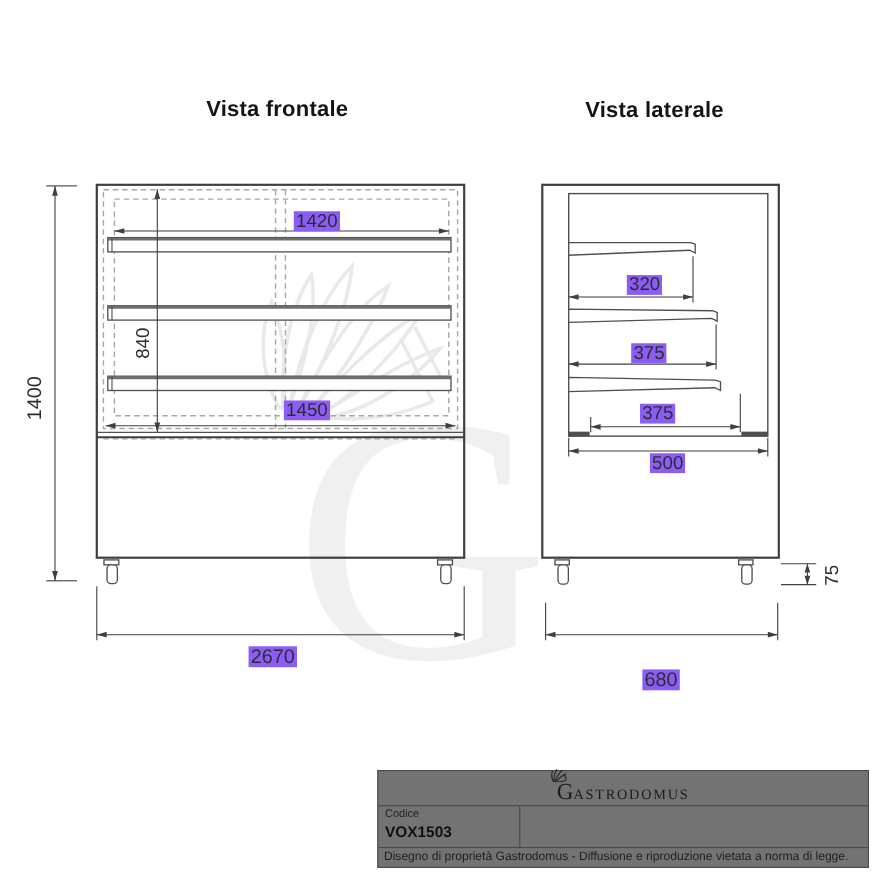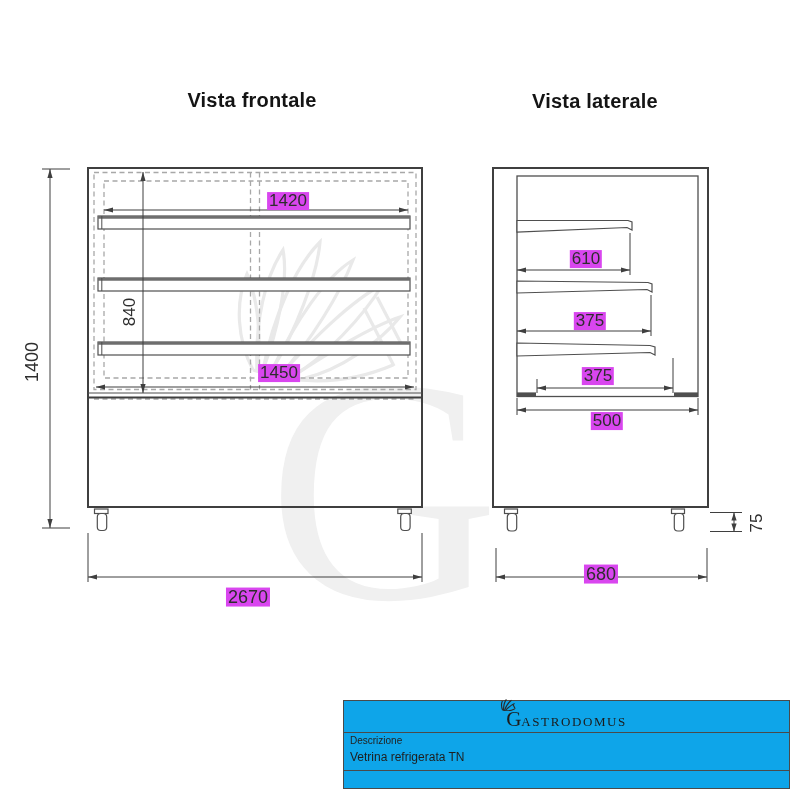--- a/index.html
+++ b/index.html
@@ -2,26 +2,26 @@
 <html><head>
 <meta charset="utf-8">
 <style>
   html,body{margin:0;padding:0;background:#fff;}
   #canvas{position:relative;width:800px;height:800px;background:#ffffff;overflow:hidden;
           font-family:"Liberation Sans",sans-serif;}
   svg.draw{position:absolute;left:0;top:0;}
   .view-title{position:absolute;transform:translate(-50%,-50%);font-weight:bold;
               font-size:20px;color:#141414;white-space:nowrap;letter-spacing:.2px;}
   .dim{position:absolute;transform:translate(-50%,-50%);font-size:17px;color:#2d2d2d;
-       background:#d946ef;padding:0 2px;line-height:1.05;white-space:nowrap;}
+       background:#8b5cf6;padding:0 2px;line-height:1.05;white-space:nowrap;}
   .dim.lg{font-size:18px;}
   .dim.vert{transform:translate(-50%,-50%) rotate(-90deg);background:transparent;}
   
   .tblock{position:absolute;left:343px;top:700px;width:447px;height:89px;box-sizing:border-box;
-          border:1.4px solid #4a4a4a;background:#0ea5e9;color:#1c1c1c;}
+          border:1.4px solid #4a4a4a;background:#737373;color:#1c1c1c;}
   .tb-row1{height:32px;border-bottom:1px solid #4a4a4a;box-sizing:border-box;display:flex;
            align-items:flex-end;justify-content:center;padding-bottom:2px;}
   .logo{position:relative;display:inline-block;font-family:"Liberation Serif",serif;
         color:#1c1c1c;white-space:nowrap;line-height:1;}
   .logo-hat{position:absolute;left:-6px;top:-12px;}
   .logo-g{font-size:21px;}
   .logo-rest{font-size:13px;letter-spacing:1.6px;}
   .tb-row2{height:38px;border-bottom:1px solid #4a4a4a;box-sizing:border-box;display:flex;}
   .tb-cell{padding:2px 6px;box-sizing:border-box;}
   .tb-cell.code{width:129px;border-right:1px solid #4a4a4a;}
@@ -177,42 +177,45 @@
 
   <div class="view-title" style="left:595px;top:101px;">Vista laterale</div>
   <div class="view-title" style="left:252px;top:100px;">Vista frontale</div>
 
   <div class="dim" style="left:288px;top:201px;">1420</div>
   <div class="dim vert" style="left:130px;top:312px;">840</div>
   <div class="dim" style="left:279px;top:373px;">1450</div>
   <div class="dim vert lg" style="left:32px;top:362px;">1400</div>
   <div class="dim lg" style="left:248px;top:597px;">2670</div>
 
-  <div class="dim" style="left:586px;top:259px;">610</div>
+  <div class="dim" style="left:586px;top:259px;">320</div>
   <div class="dim" style="left:590px;top:321px;">375</div>
   <div class="dim" style="left:598px;top:376px;">375</div>
   <div class="dim" style="left:607px;top:421px;">500</div>
-  <div class="dim lg" style="left:601px;top:574px;text-align:right;">680</div>
+  <div class="dim lg" style="left:601px;top:618px;text-align:right;">680</div>
   <div class="dim vert" style="left:757px;top:523px;">75</div>
 
   <div class="tblock">
     <div class="tb-row1">
       <span class="logo">
         <svg class="logo-hat" width="17" height="14" viewBox="0 0 200 160" stroke="#2a2a2a" stroke-width="13" fill="none">
           <path d="M30,150 C14,110 16,70 28,45"></path>
           <path d="M42,150 C42,95 55,50 75,25"></path>
           <path d="M54,152 C75,100 105,55 135,35"></path>
           <path d="M64,155 C100,118 140,88 172,75"></path>
           <path d="M150,80 L178,135"></path>
           <path d="M30,150 Q100,175 172,140"></path>
         </svg>
         <span class="logo-g">G</span><span class="logo-rest">ASTRODOMUS</span>
       </span>
     </div>
     <div class="tb-row2">
-      <div class="tb-cell desc">
-        <div class="tb-label">Descrizione</div>
-        <div class="tb-desc">Vetrina refrigerata TN</div>
+      <div class="tb-cell code">
+        <div class="tb-label">Codice</div>
+        <div class="tb-code">VOX1503</div>
       </div>
     </div>
+    <div class="tb-row3">
+      <span>Disegno di proprietà Gastrodomus -  Diffusione e riproduzione vietata a norma di legge.</span>
+    </div>
   </div>
 
 </div>
 
 </body></html>

